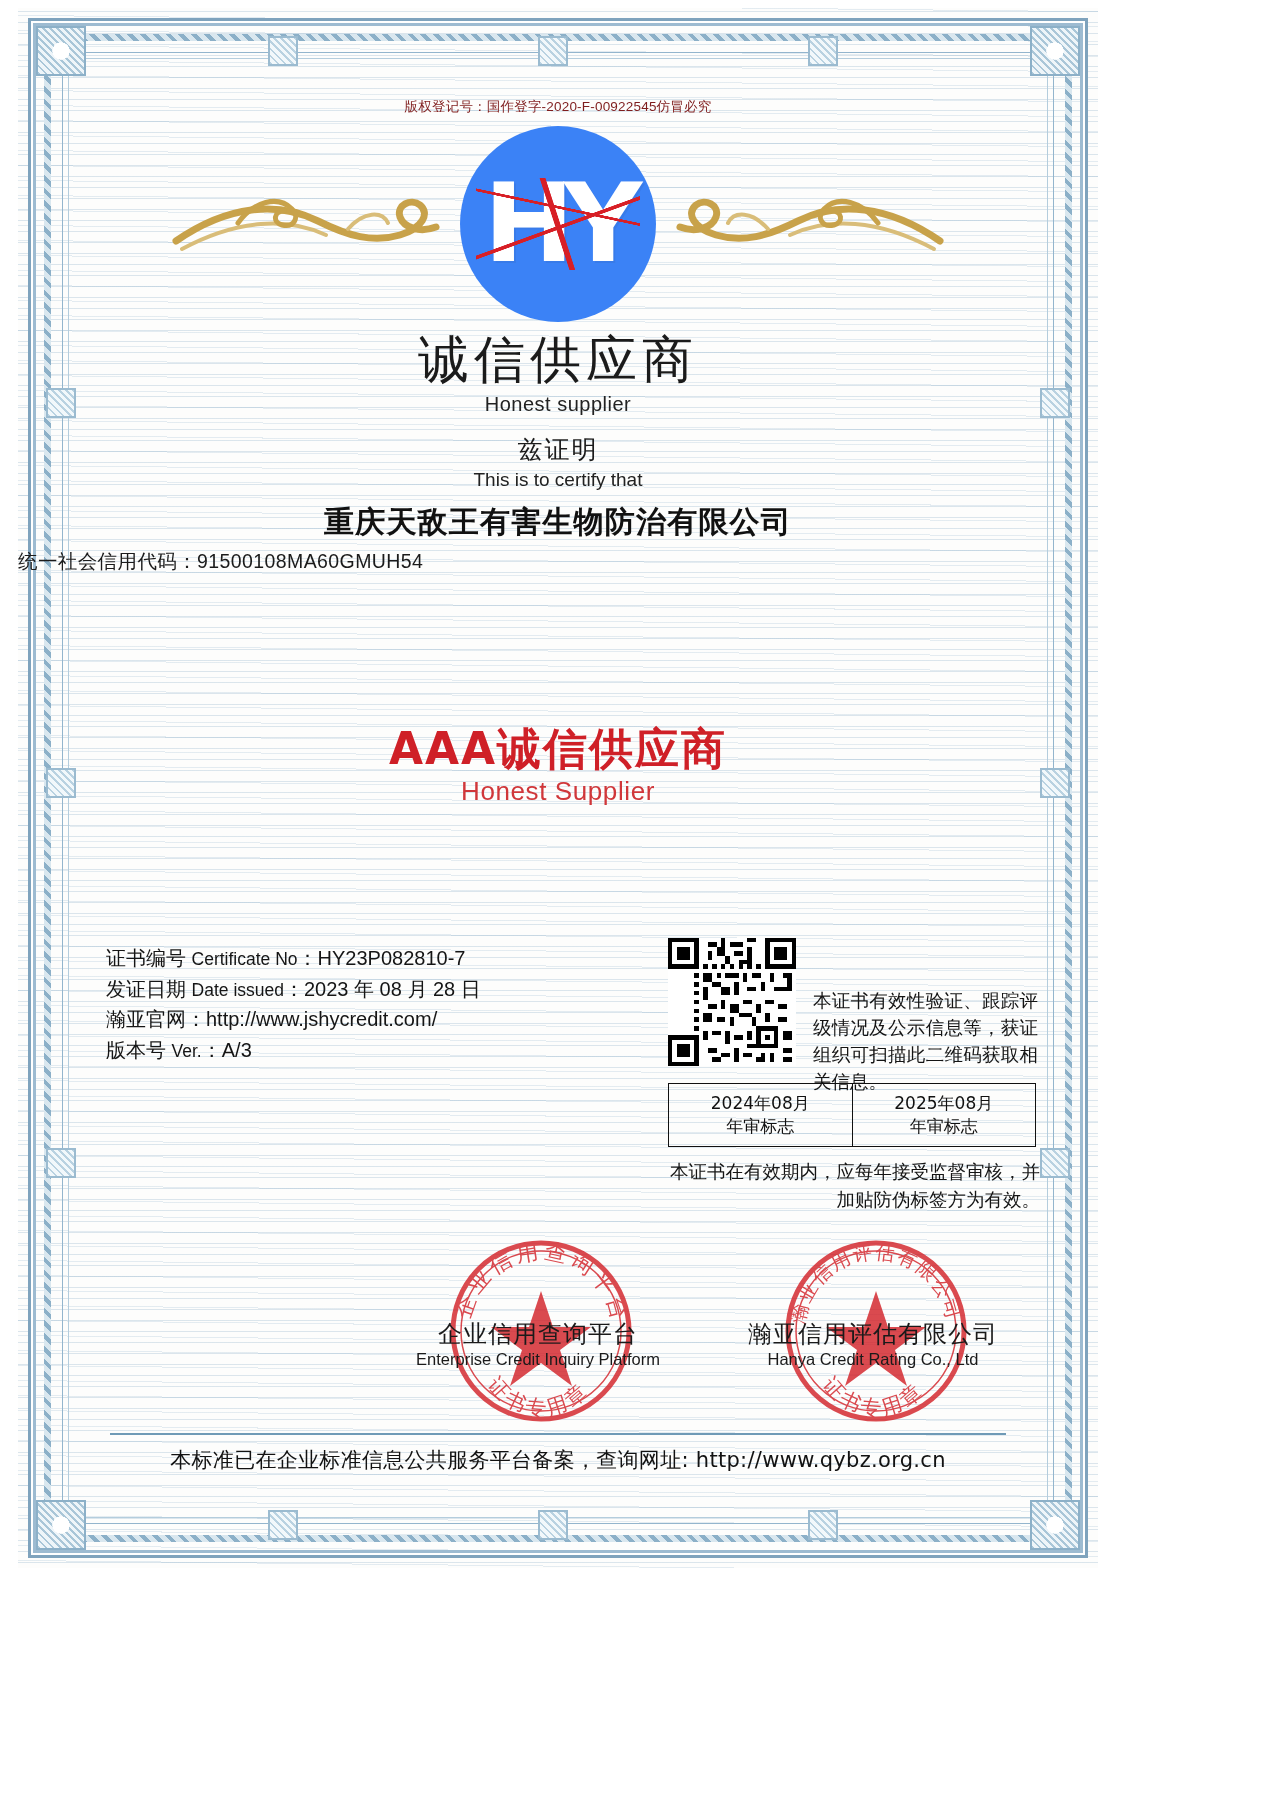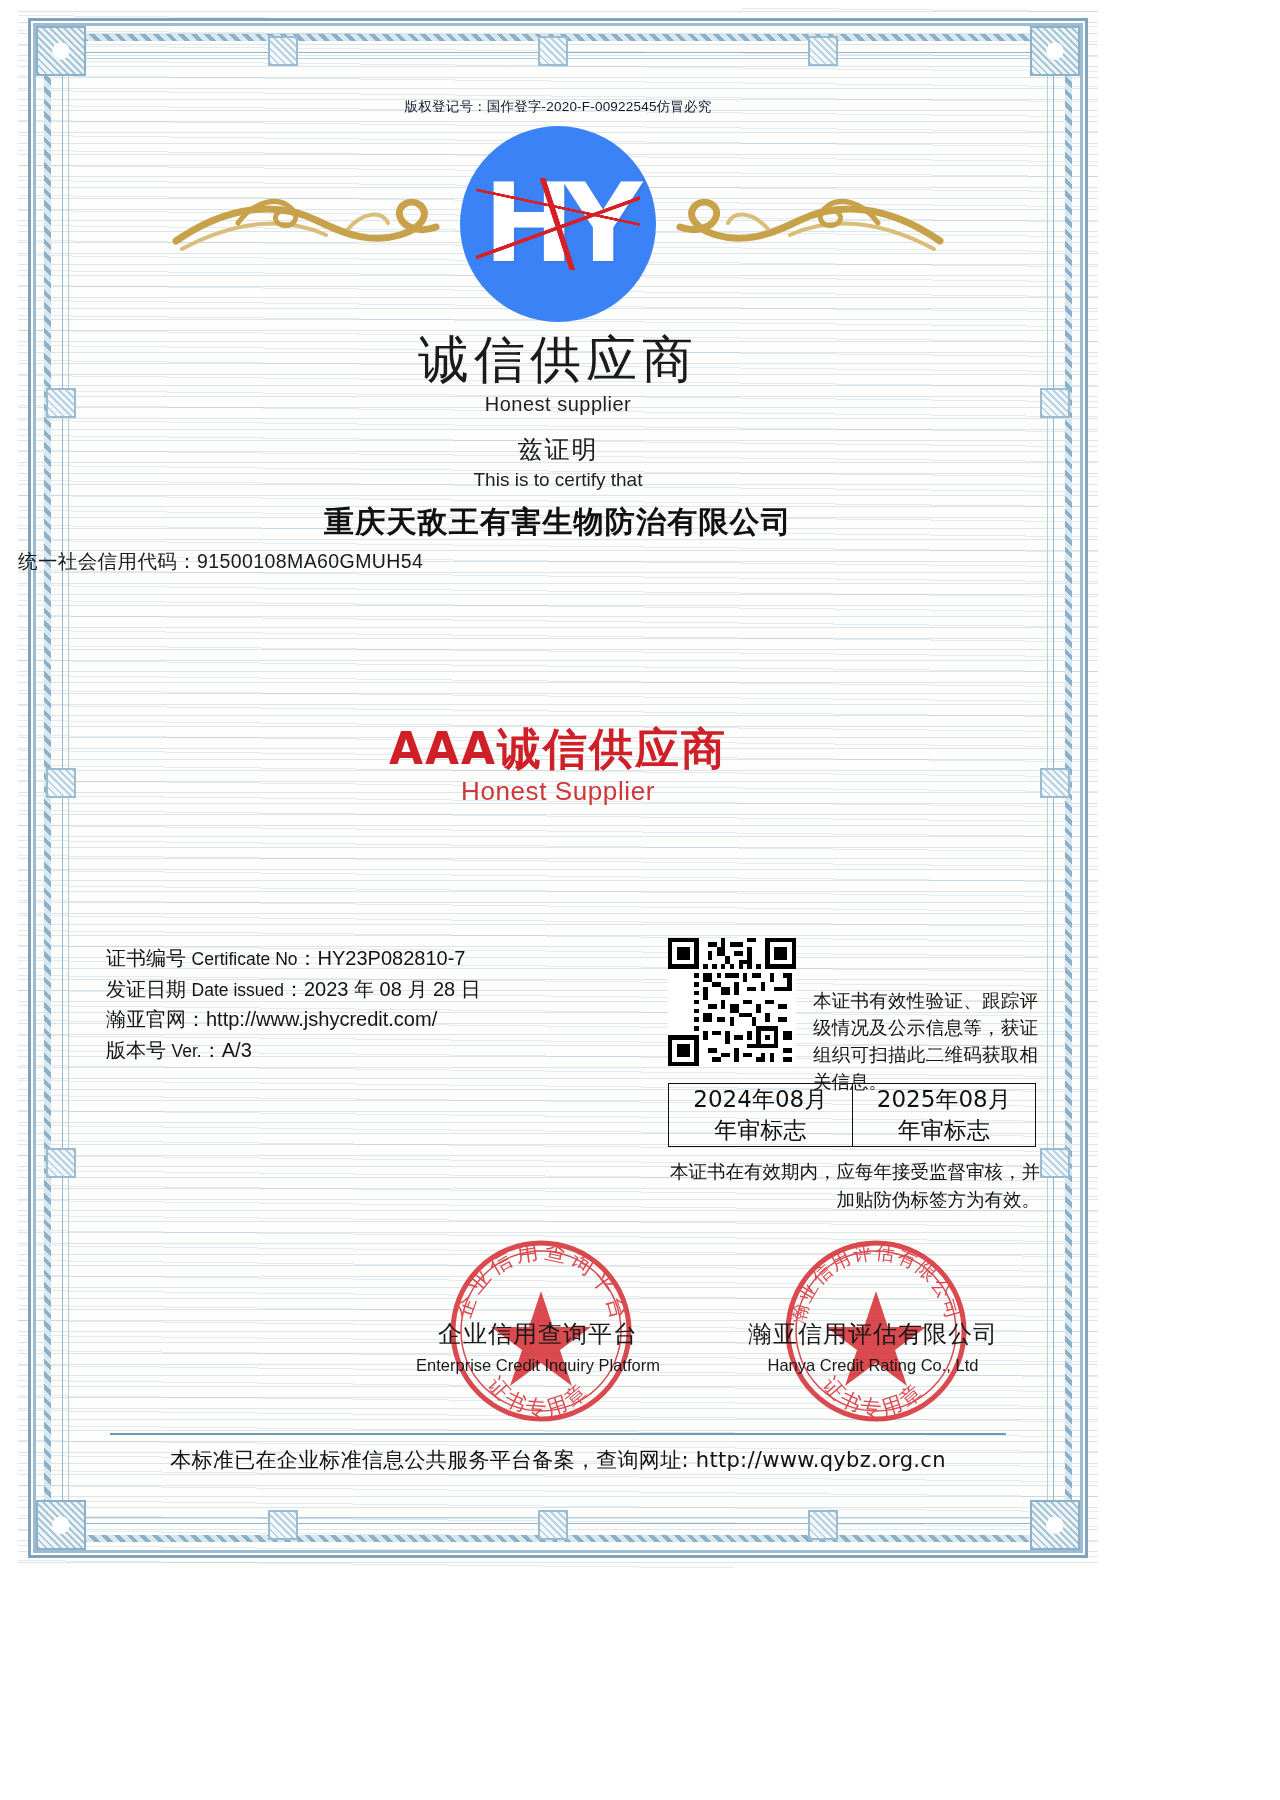--- a/index.html
+++ b/index.html
@@ -109,21 +109,21 @@
     inset: 0;
   }
 
   
   .copyright-line {
     position: absolute;
     top: 90px;
     width: 100%;
     text-align: center;
     font-size: 13.5px;
-    color: #0f172a;
+    color: #7f1d1d;
     letter-spacing: 0.2px;
   }
 
   
   .logo-wrap {
     position: absolute;
     top: 118px;
     left: 0; right: 0;
     height: 200px;
   }
@@ -307,21 +307,21 @@
     display: flex;
   }
   .annual-box {
     flex: 1;
     border: 1.6px solid #111;
     height: 62px;
     display: flex;
     flex-direction: column;
     align-items: center;
     justify-content: center;
-    font-size: 23px;
+    font-size: 17px;
     line-height: 1.35;
     color: #111;
     font-family: "DejaVu Sans", sans-serif;
   }
   .annual-box + .annual-box { border-left: none; }
 
   .annual-note {
     position: absolute;
     left: 650px;
     top: 1150px;
@@ -351,21 +351,20 @@
     font-size: 24px;
     color: #1a1a1a;
     letter-spacing: 1px;
     font-family: "DejaVu Sans", sans-serif;
     display: block;
   }
   .issuer .en {
     font-size: 16.5px;
     color: #1a1a1a;
     display: block;
-    margin-top: 6px;
   }
   .issuer.left { left: 360px; top: 1310px; width: 320px; }
   .issuer.right { left: 690px; top: 1310px; width: 330px; }
 
   
   .footer-rule {
     position: absolute;
     left: 92px;
     right: 92px;
     top: 1425px;

